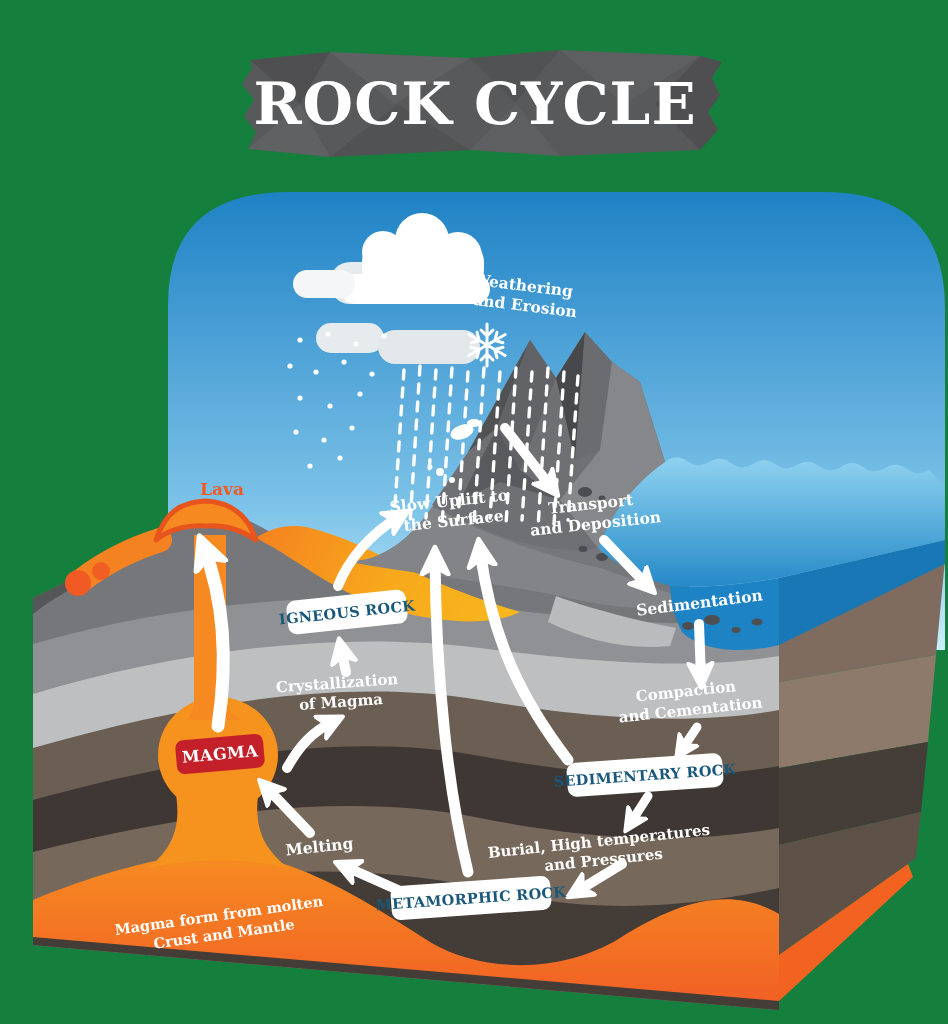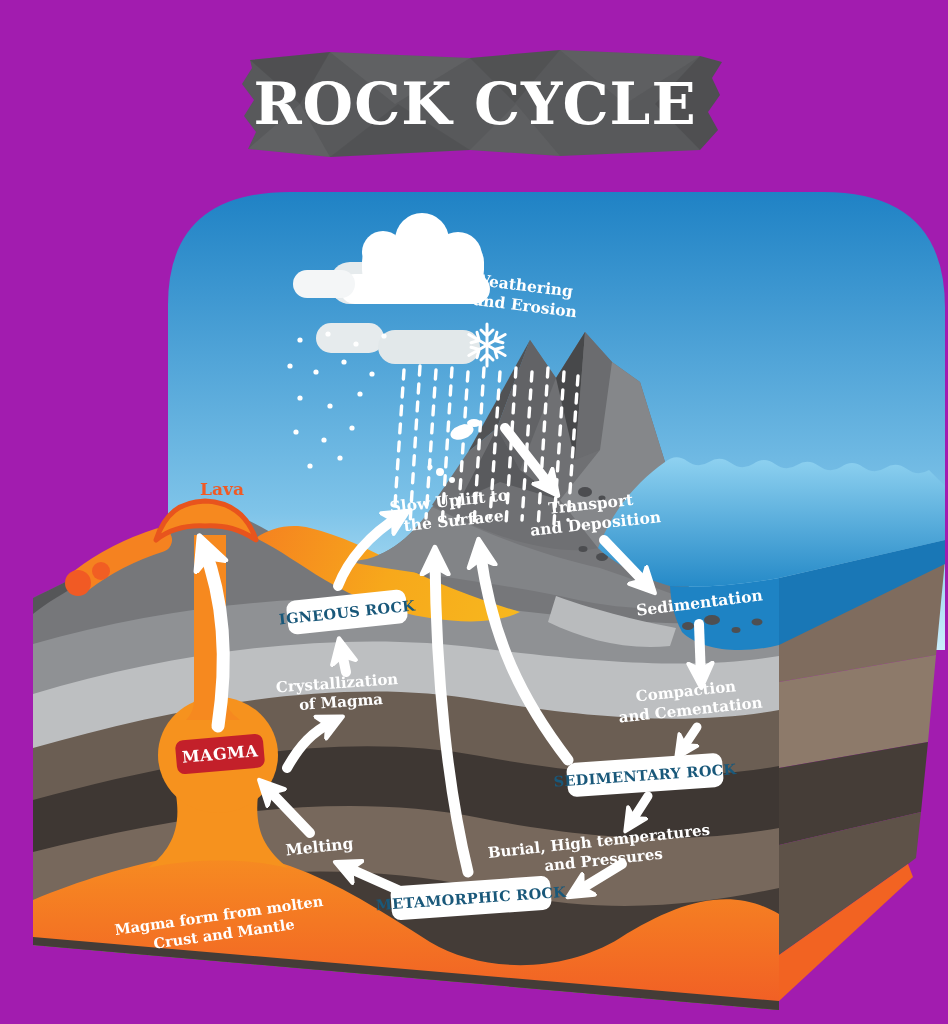--- a/index.html
+++ b/index.html
@@ -1,16 +1,16 @@
 <!DOCTYPE html>
 <html><head>
 <meta charset="utf-8">
 <style>
   html,body{margin:0;padding:0;background:#ffffff;}
-  #stage{position:relative;width:948px;height:1024px;background:#a21caf;overflow:hidden;
+  #stage{position:relative;width:948px;height:1024px;background:#15803d;overflow:hidden;
          font-family:"DejaVu Serif", serif;}
   svg{position:absolute;left:0;top:0;}
   text{font-family:"DejaVu Serif", serif;}
   .lbl{fill:#ffffff;font-weight:bold;}
   .boxlbl{fill:#19587a;font-weight:bold;letter-spacing:.3px;}
 </style>
 </head>
 <body>
 
 <div id="stage">

